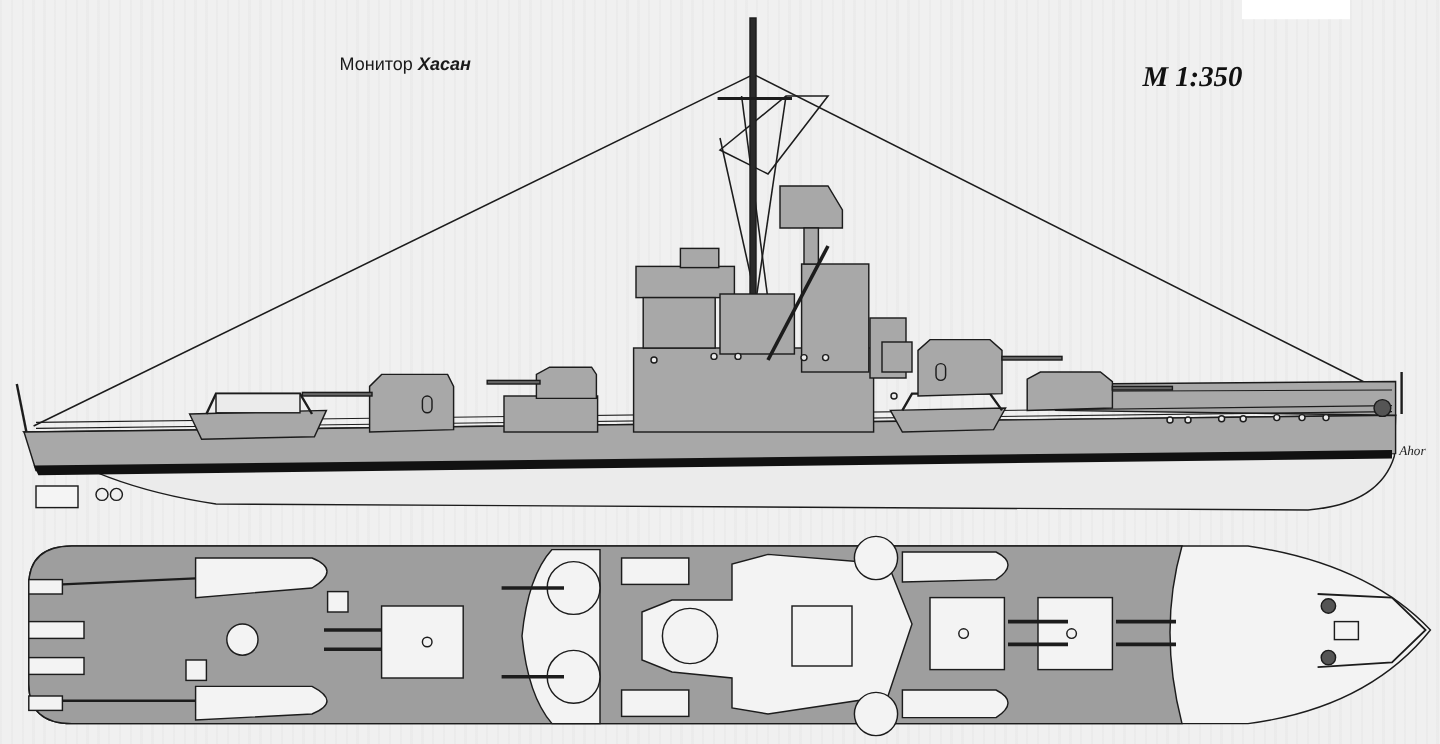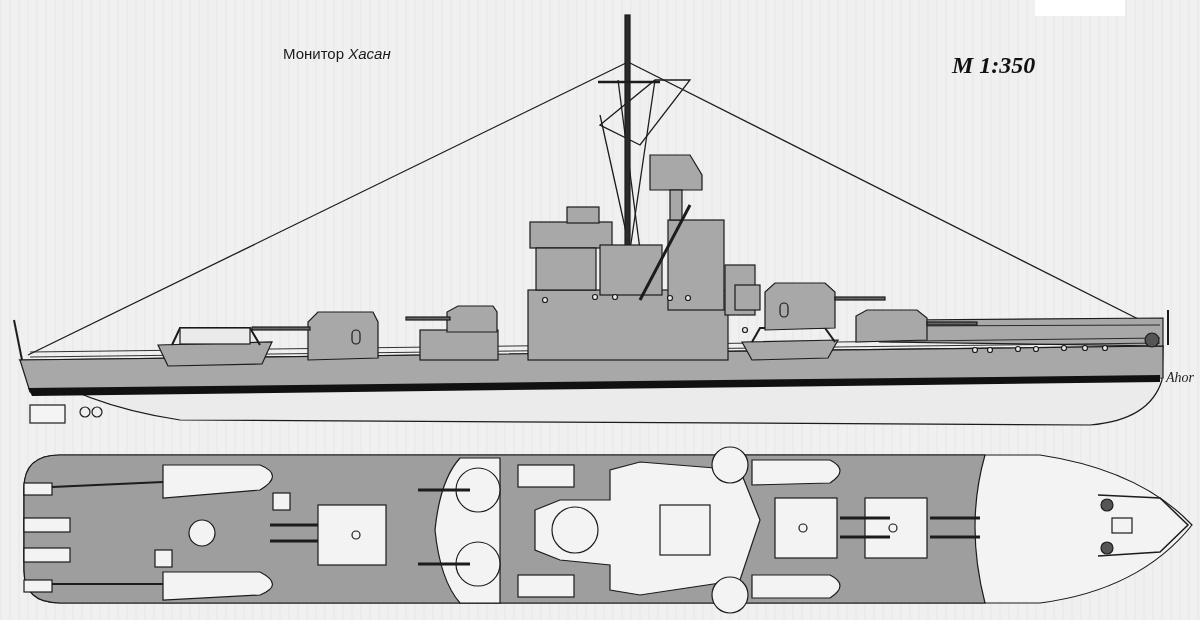--- a/index.html
+++ b/index.html
@@ -1,23 +1,23 @@
 <!DOCTYPE html>
 <html><head>
 <meta charset="utf-8">
 <style>
   html, body { margin: 0; padding: 0; }
   body { width: 1200px; height: 620px; overflow: hidden; background: #f1f1f1; position: relative; font-family: "Liberation Sans", sans-serif; }
   .sheet { position: absolute; inset: 0; background:
       repeating-linear-gradient(90deg, rgba(0,0,0,0.018) 0 2px, transparent 2px 9px),
       #f0f0f0; }
   .title { position: absolute; left: 283px; top: 45px; font-size: 15px; color: #1a1a1a; }
-  .title .name { font-style: italic; font-weight: normal; }
+  .title .name { font-style: italic; font-weight: bold; }
   .scale { position: absolute; left: 952px; top: 52px; font-family: "Liberation Serif", serif; font-style: italic; font-weight: bold; font-size: 24px; color: #111; }
-  .sig { position: absolute; left: 1166px; top: 370px; font-family: "Liberation Serif", serif; font-style: italic; font-size: 14px; color: #222; }
+  .sig { position: absolute; left: 1166px; top: 370px; font-family: "Liberation Serif", serif; font-style: italic; font-size: 11px; color: #222; }
   .whitebox { position: absolute; left: 1035px; top: 0; width: 90px; height: 16px; background: #fff; }
   svg { position: absolute; left: 0; top: 0; }
 </style>
 </head>
 <body>
 
 <div class="sheet">
   <div class="whitebox"></div>
   <div class="title">
     <span>Монитор</span>

